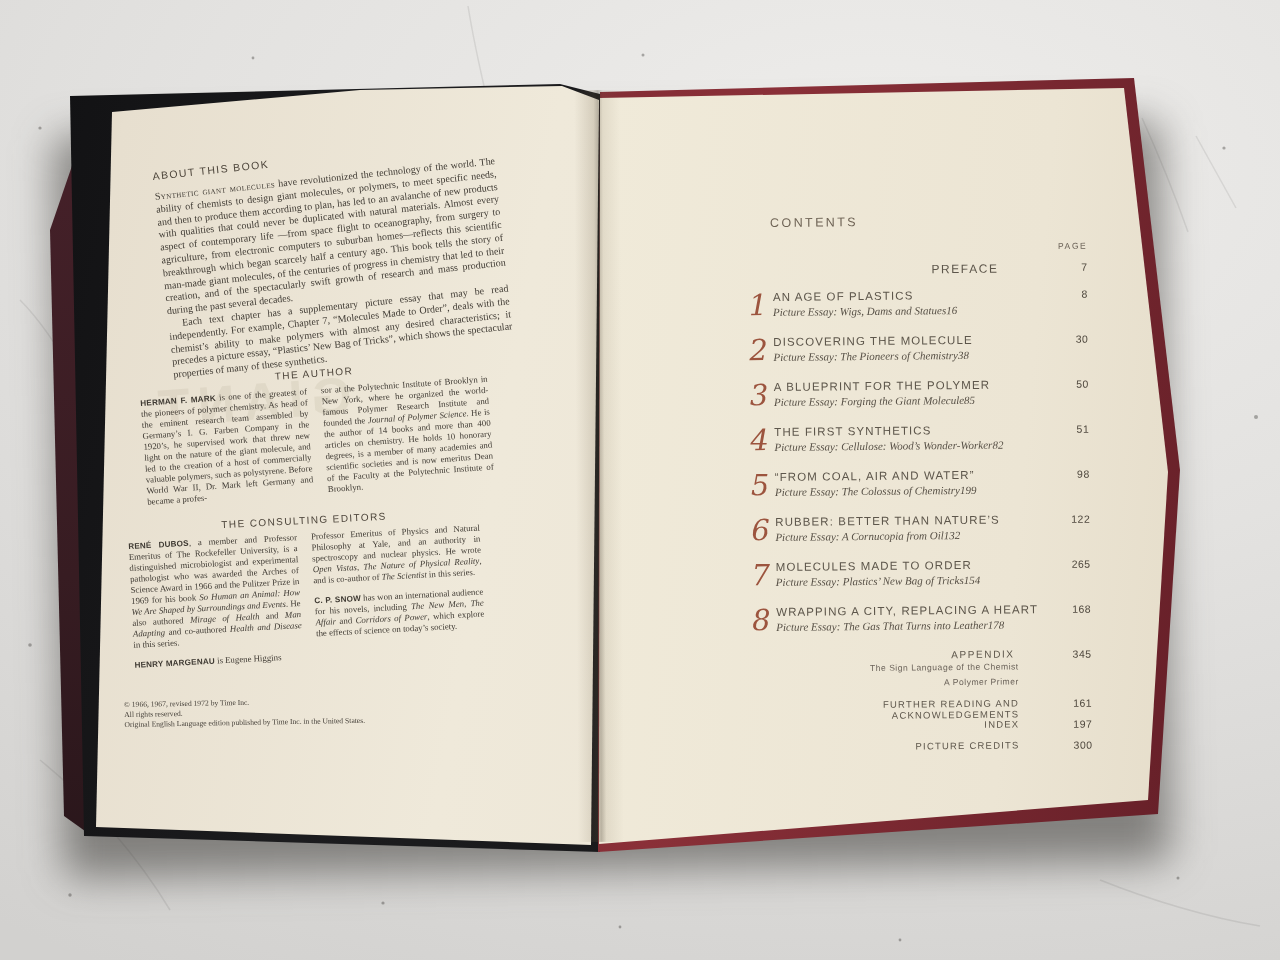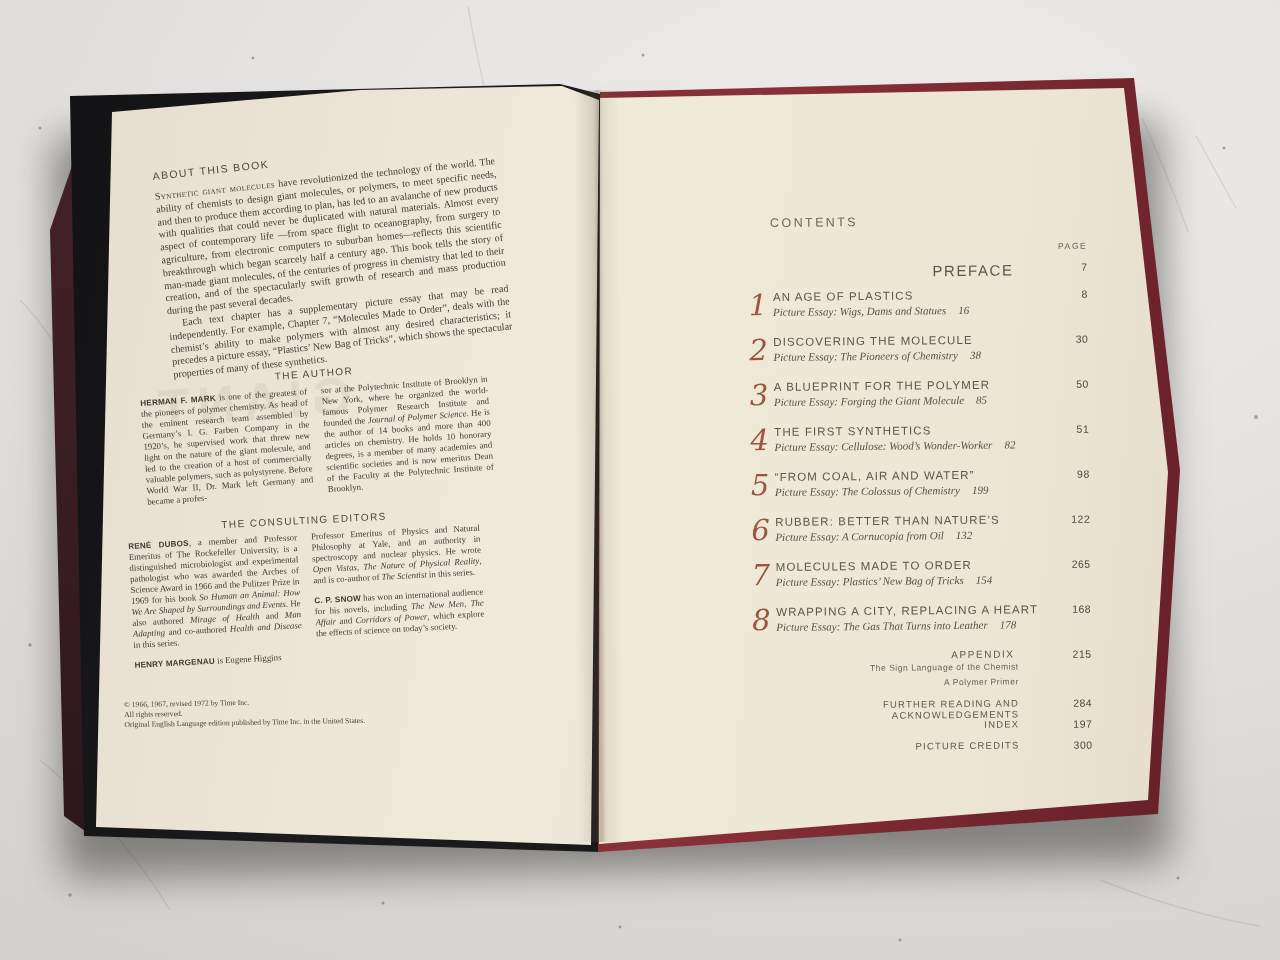--- a/index.html
+++ b/index.html
@@ -68,31 +68,31 @@
   .seg-b{font-family:"Liberation Sans",sans-serif;font-weight:bold;font-size:0.92em;letter-spacing:0.2px;}
   .seg-i{font-style:italic;}
   .seg-sc{font-variant:small-caps;letter-spacing:0.4px;}
   .lp-copyright{left:124px;top:700px;transform:rotate(-1deg);font-size:7.6px;line-height:10px;color:#46413a;}
 
   
   .rp-content{position:absolute;left:770px;top:216px;width:332px;transform:rotate(-0.6deg);transform-origin:0 0;}
   .rp-title{font-family:"Liberation Sans",sans-serif;font-size:12.5px;letter-spacing:2.4px;color:#6e6355;margin-bottom:14px;}
   .rp-pagelabel{font-family:"Liberation Sans",sans-serif;font-size:8.5px;letter-spacing:1.6px;color:#6a6156;text-align:right;padding-right:15px;margin-bottom:10px;}
   .rp-row{position:relative;height:13px;margin-bottom:14px;}
-  .rp-preflabel{position:absolute;right:89px;top:0;font-family:"Liberation Sans",sans-serif;font-size:15px;letter-spacing:1.6px;color:#5d564b;}
+  .rp-preflabel{position:absolute;right:104px;top:0;font-family:"Liberation Sans",sans-serif;font-size:12px;letter-spacing:1.6px;color:#5d564b;}
   .rp-pagenum{position:absolute;right:15px;top:0;font-family:"Liberation Sans",sans-serif;font-size:10.5px;letter-spacing:0.5px;color:#4f483e;}
   .rp-chapter{position:relative;display:flex;margin-bottom:16px;min-height:27px;}
   .rp-num{
     width:24px;margin-left:-22px;flex:none;
     font:italic 29px "DejaVu Serif",serif;line-height:29px;color:#9c543e;
   }
   .rp-chtext{flex:1;padding-right:42px;}
   .rp-chtitle{font-family:"Liberation Sans",sans-serif;font-size:11.5px;letter-spacing:1.1px;color:#5d564b;}
   .rp-essay{font:italic 11px "Liberation Serif",serif;color:#575046;margin-top:3px;}
-  .rp-essaypage{margin-left:12px;}
+  .rp-essaypage{margin-left:0;}
   .rp-appendix{position:relative;margin-top:12px;}
   .rp-applabel{text-align:right;padding-right:92px;font-family:"Liberation Sans",sans-serif;font-size:10px;letter-spacing:1.6px;color:#5d564b;}
   .rp-appline{text-align:right;padding-right:88px;font-family:"Liberation Sans",sans-serif;font-size:8.6px;letter-spacing:0.5px;color:#6b635a;line-height:15px;}
   .rp-back{position:relative;margin-top:8px;text-align:right;padding-right:88px;
     font-family:"Liberation Sans",sans-serif;font-size:9.5px;letter-spacing:1.2px;color:#5d564b;height:13px;}
   .rp-back:first-of-type{margin-top:14px;}
 </style>
 </head>
 <body>
 
@@ -257,28 +257,28 @@
       <span class="rp-num">8</span>
       <div class="rp-chtext">
         <div class="rp-chtitle">WRAPPING A CITY, REPLACING A HEART</div>
         <div class="rp-essay"><span>Picture Essay: The Gas That Turns into Leather</span><span class="rp-essaypage">178</span></div>
       </div>
       <span class="rp-pagenum">168</span>
     </div>
 
     <div class="rp-appendix">
       <div class="rp-applabel">APPENDIX</div>
-      <span class="rp-pagenum">215</span>
+      <span class="rp-pagenum">345</span>
       <div class="rp-appline">The Sign Language of the Chemist</div>
       <div class="rp-appline">A Polymer Primer</div>
     </div>
 
     <div class="rp-back">
       <span>FURTHER READING AND ACKNOWLEDGEMENTS</span>
-      <span class="rp-pagenum">284</span>
+      <span class="rp-pagenum">161</span>
     </div>
     <div class="rp-back">
       <span>INDEX</span>
       <span class="rp-pagenum">197</span>
     </div>
     <div class="rp-back">
       <span>PICTURE CREDITS</span>
       <span class="rp-pagenum">300</span>
     </div>
   </div>

